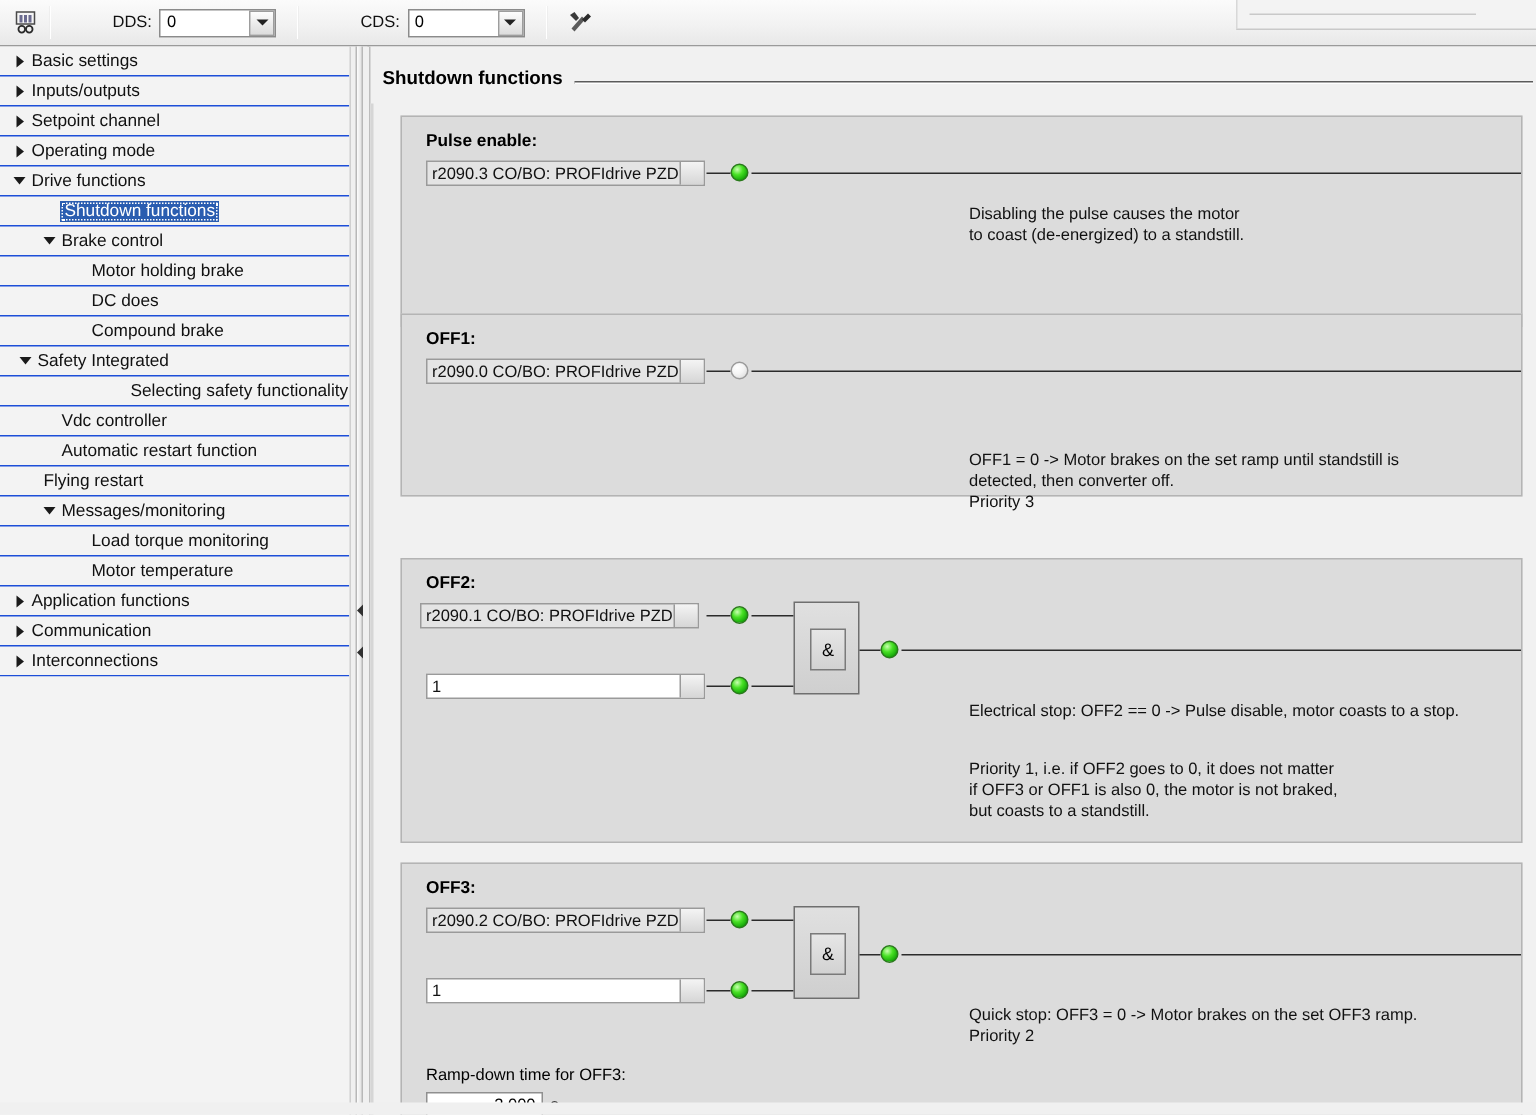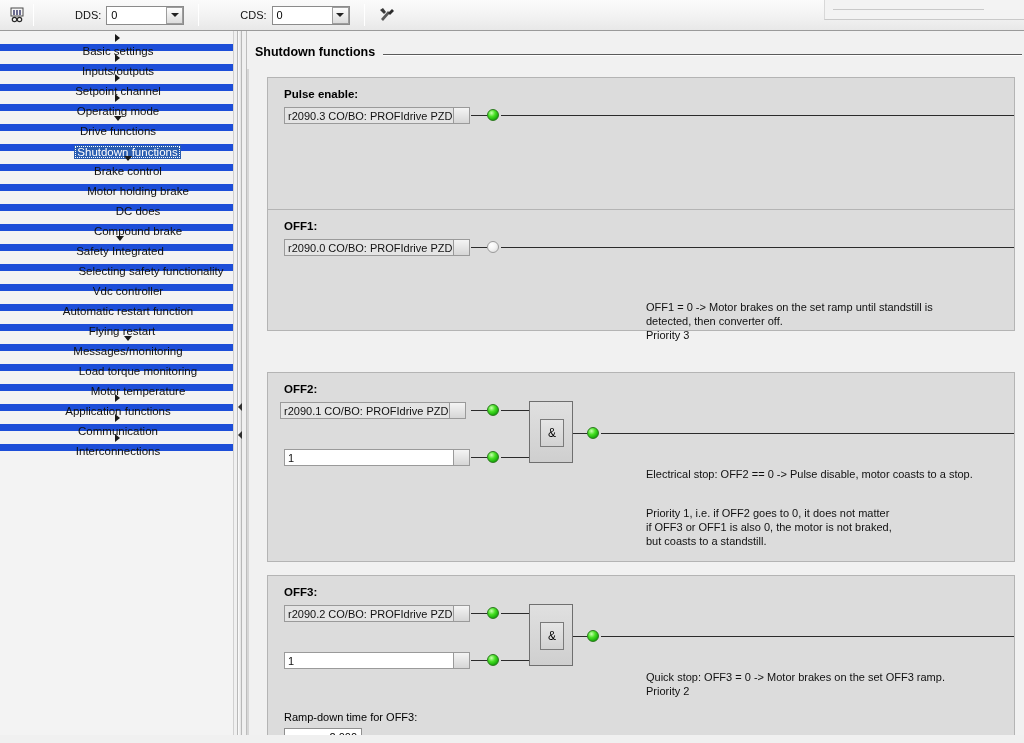--- a/index.html
+++ b/index.html
@@ -64,24 +64,23 @@
 
   
   #sidebar {
     position: absolute; left: 0; top: 31px;
     width: 233px; height: 712px;
     background: #f3f3f3;
     overflow: hidden;
   }
   .tree-row {
     height: 20px; display: flex; align-items: center;
-    border-bottom: 7px solid #1d4ed8;
+    border-bottom: 1px solid #1d4ed8;
     padding-right: 4px;
     white-space: nowrap;
-    flex-direction: column;
   }
   .tree-row .arrow {
     width: 14px; display: flex; align-items: center; justify-content: center;
     flex: 0 0 14px;
   }
   .tri-right { width:0;height:0;border-top:4px solid transparent;border-bottom:4px solid transparent;border-left:5px solid #1a1a1a;}
   .tri-down  { width:0;height:0;border-left:4px solid transparent;border-right:4px solid transparent;border-top:5px solid #1a1a1a;}
   .tree-row .lbl { font-size: 11.5px; color:#111; padding-left: 1px; }
   .tree-row.sel .lbl {
     background: #2a5db0; color: #ffffff;
@@ -383,20 +382,22 @@
 
     <div class="panel" style="top:8px; height:141px;">
       <span class="panel-title">Pulse enable:</span>
       <div class="pfield" style="left:16px; top:29px; width:186px;">
         <span class="ptext">r2090.3 CO/BO: PROFIdrive PZD</span>
         <span class="pbtn"></span>
       </div>
       <div class="wire" style="left:203px; top:37px; width:16px;"></div>
       <div class="led on" style="left:219px; top:31px;"></div>
       <div class="wire" style="left:233px; top:37px; width:513px;"></div>
+      <div class="desc" style="left:378px; top:58px; width:360px;">Disabling the pulse causes the motor
+to coast (de-energized) to a standstill.</div>
     </div>
 
     <div class="panel" style="top:140px; height:122px;">
       <span class="panel-title">OFF1:</span>
       <div class="pfield" style="left:16px; top:29px; width:186px;">
         <span class="ptext">r2090.0 CO/BO: PROFIdrive PZD</span>
         <span class="pbtn"></span>
       </div>
       <div class="wire" style="left:203px; top:37px; width:16px;"></div>
       <div class="led off" style="left:219px; top:31px;"></div>

